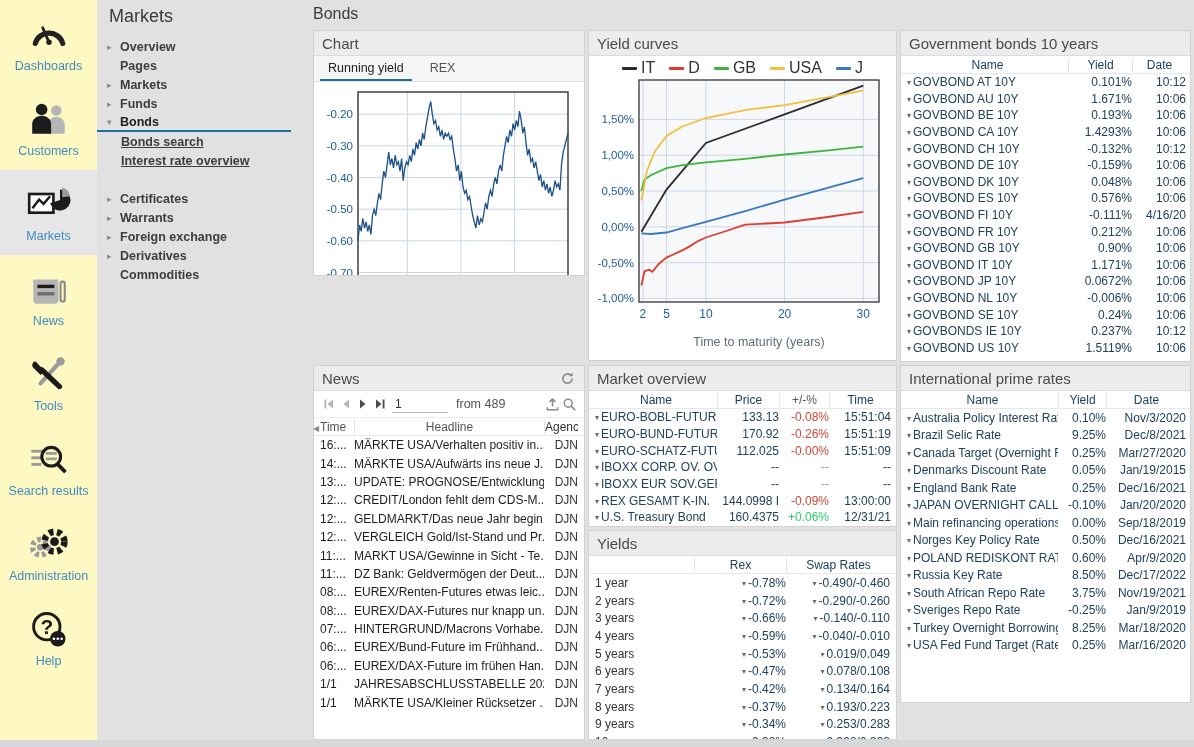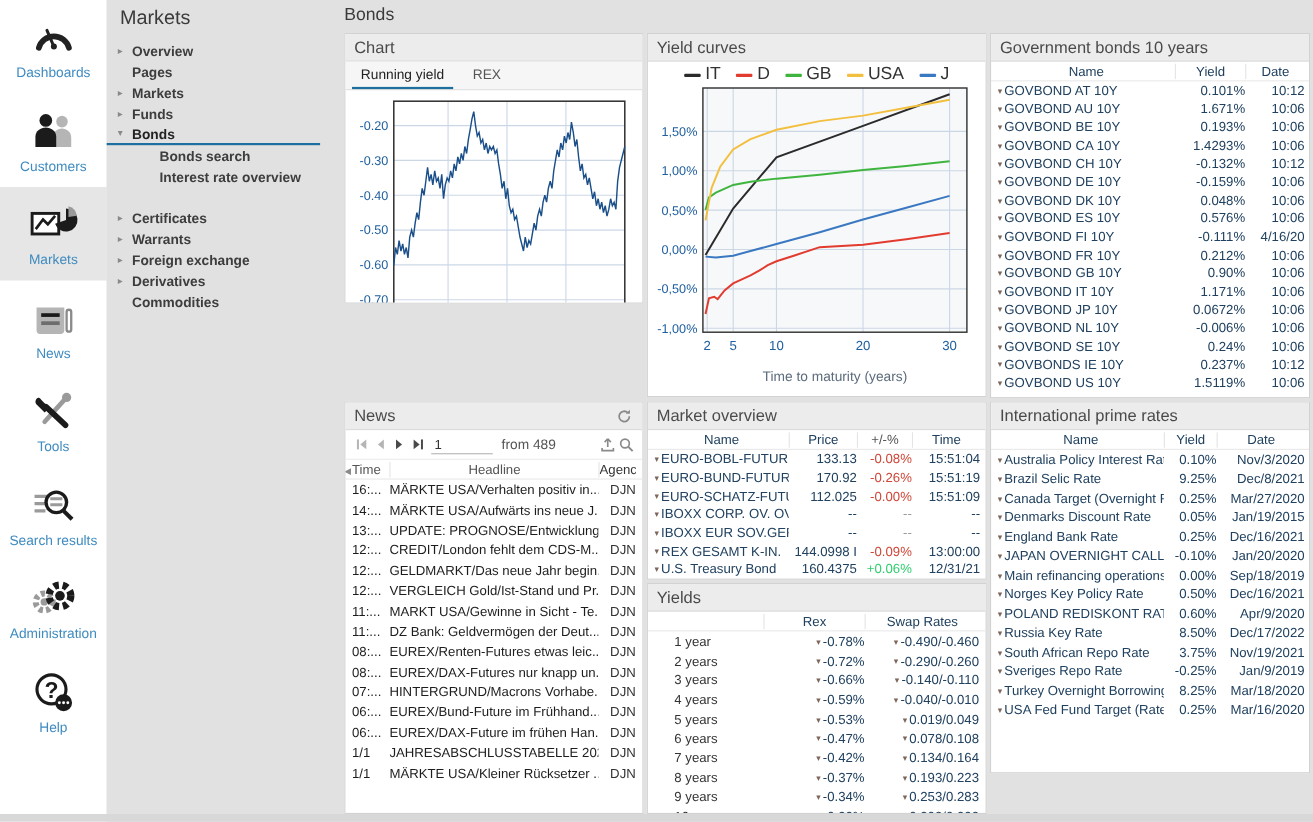--- a/index.html
+++ b/index.html
@@ -1,34 +1,34 @@
 <!DOCTYPE html>
 <html><head>
 <meta charset="utf-8">
 <style>
   * { margin:0; padding:0; box-sizing:border-box; }
   html,body { width:1194px; height:747px; overflow:hidden;
     font-family:"Liberation Sans", sans-serif; background:#e1e1e1; color:#333; }
   #stage { position:relative; width:1194px; height:747px; }
 
   
-  #rail { position:absolute; left:0; top:0; width:97px; height:747px; background:#ffffff; }
+  #rail { position:absolute; left:0; top:0; width:97px; height:747px; background:#fef9c3; }
   .side-item { height:85px; display:flex; flex-direction:column; align-items:center;
     justify-content:center; cursor:pointer; }
   .side-item.active { background:#e6e6e6; }
   .side-item .ic { width:46px; height:46px; display:flex; align-items:center; justify-content:center; }
   .side-label { font-size:12.5px; color:#3f8bbf; margin-top:2px; text-align:center; line-height:13px; }
 
   
   #nav { position:absolute; left:97px; top:0; width:198px; height:747px; background:#e1e1e1; }
   #nav-title { font-size:18px; color:#3a3a3a; padding:6px 0 10px 12px; }
   .nav-item { display:flex; align-items:center; height:19px; padding-left:10px;
     font-size:12.5px; font-weight:700; color:#3d3d3d; cursor:pointer; margin-right:4px; }
   .nav-item .chev { width:13px; font-size:9px; color:#8a8a8a; font-family:"DejaVu Sans",sans-serif; }
-  .nav-item.sub { padding-left:48px; }
+  .nav-item.sub { padding-left:24px;text-decoration:underline; }
   .nav-item.selected { border-bottom:2px solid #1c6f9e; color:#222; }
   .nav-item.gap { margin-top:19px; }
 
   
   #main { position:absolute; left:295px; top:0; right:0; bottom:0; background:#e1e1e1; }
   #page-title { position:absolute; left:18px; top:5px; font-size:16px; color:#3a3a3a; }
 
   .panel { position:absolute; background:#fff; border:1px solid #d2d2d2; overflow:hidden; }
   .phead { height:25px; background:#ececec; border-bottom:1px solid #dcdcdc; display:flex;
     align-items:center; padding:0 8px; font-size:15px; color:#4a4a4a; }
@@ -83,21 +83,21 @@
   #p-mkt .trow { height:16.7px; font-size:12px; padding:0 5px 0 6px; }
   .c-price { width:62px; text-align:right; color:#20415f; }
   .c-chg { width:50px; text-align:right; }
   .c-mtime { width:62px; text-align:right; color:#20415f; }
   #p-mkt .th.c-name { text-align:center; }
   #p-mkt .thead { padding:0 5px 0 6px; }
 
   
   #p-yld { left:293px; top:530px; width:309px; height:210px; }
   #p-yld .trow { height:17.7px; font-size:12px; padding:0 6px; }
-  .c-term { flex:1; text-align:left; color:#333;margin-left:18px; }
+  .c-term { flex:1; text-align:left; color:#333; }
   .c-rex { width:92px; text-align:right; color:#20415f; }
   .c-swap { width:104px; text-align:right; color:#20415f; }
   #p-yld .thead { padding:0 6px; }
 
   
   #p-pr { left:605px; top:365px; width:291px; height:338px; }
   #p-pr .trow { height:17.5px; font-size:12px; padding:0 4px 0 6px; }
   .c-pryield { width:48px; text-align:right; color:#20415f; }
   .c-prdate { width:80px; text-align:right; color:#20415f; }
   #p-pr .thead { padding:0 4px 0 6px; }

